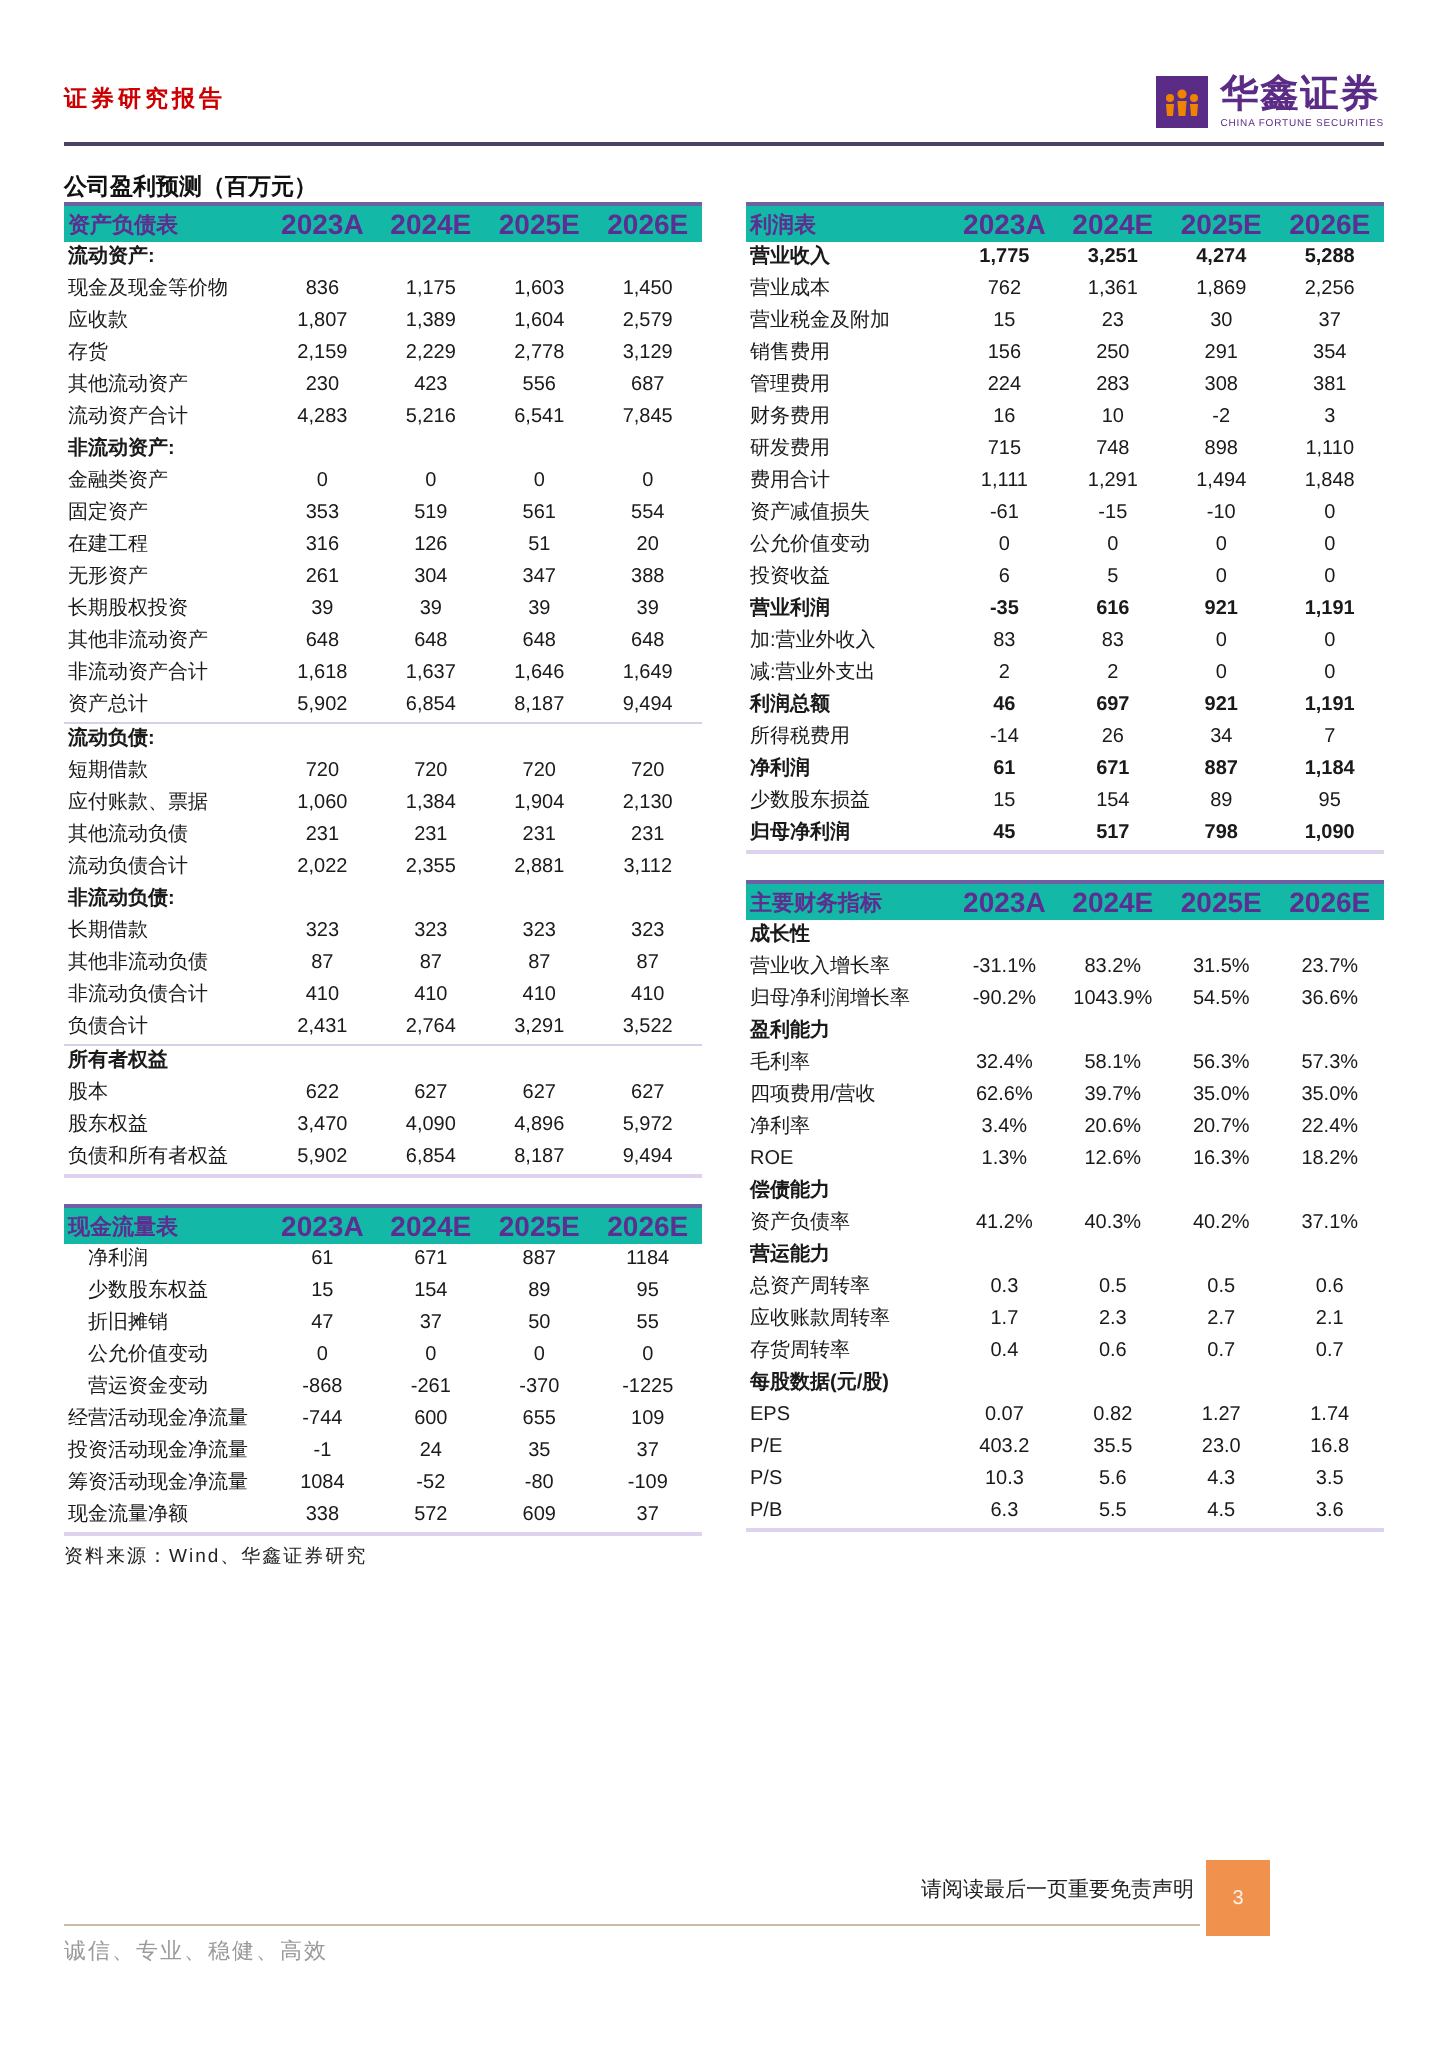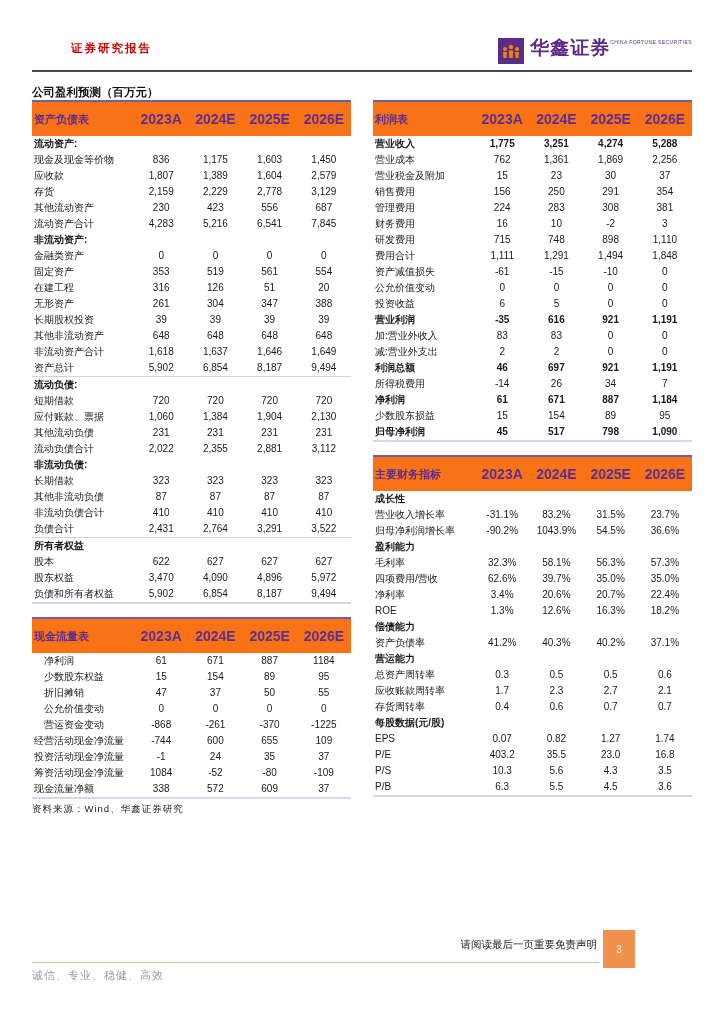--- a/index.html
+++ b/index.html
@@ -2,41 +2,41 @@
 <html><head>
 <meta charset="utf-8">
 <style>
   * { margin:0; padding:0; box-sizing:border-box; }
   html,body { background:#fff; }
   body { font-family:"Liberation Sans","DejaVu Sans",sans-serif; color:#111; }
   .page { position:relative; width:724px; height:1024px; background:#fff; overflow:hidden; }
   .content { padding:0 32px; }
 
   
-  .hdr-row { display:flex; justify-content:space-between; align-items:flex-end; padding-top:38px;margin-left:39px; }
+  .hdr-row { display:flex; justify-content:space-between; align-items:flex-end; padding-top:38px; }
   .report-label { color:#cc0000; font-weight:bold; font-size:11.5px; letter-spacing:2px; padding-bottom:8px; }
   .brand { display:flex; align-items:flex-start; gap:6px; }
   .brand-logo { width:26px; height:26px; background:#5b2c86; display:flex; align-items:center; justify-content:center; }
-  .brand-txt { display:flex; flex-direction:row; }
+  .brand-txt { display:flex; flex-direction:column; }
   .brand-name { color:#5b2c86; font-size:19px; font-weight:bold; letter-spacing:1px; line-height:20px; }
   .brand-sub { color:#5b2c86; font-size:5px; letter-spacing:0.4px; margin-top:1px; }
   .hdr-rule { height:2px; background:#4d4361; margin-top:6px; }
 
   
   .page-title { margin-top:13px; margin-bottom:0; font-size:11.5px; font-weight:bold; color:#111; }
 
   
   .grid { display:flex; gap:22px; }
   .col { flex:1; min-width:0; }
   .tbl-gap { margin-top:13px; }
 
   table.fin { width:100%; border-collapse:collapse; table-layout:fixed; border-bottom:2px solid #ddd3ee; }
   table.fin col.c-label { width:32%; }
   table.fin col.c-val { width:17%; }
-  table.fin thead th { background:#f97316; border-top:2px solid #6f5fa5; height:35px; vertical-align:middle; }
+  table.fin thead th { background:#14b8a6; border-top:2px solid #6f5fa5; height:19px; vertical-align:middle; }
   th.t-title { text-align:left; color:#5d2e91; font-size:11px; font-weight:bold; padding-left:2px; }
   th.t-year { text-align:center; color:#5d2e91; font-size:14px; font-weight:bold; }
   table.fin td { height:16px; font-size:10px; line-height:16px; vertical-align:middle; white-space:nowrap; overflow:hidden; }
   td.r-label { text-align:left; padding-left:2px; color:#1a1a1a; }
   td.r-val { text-align:center; color:#1a1a1a; }
   tr.sec td { font-weight:bold; }
   tr.bold td { font-weight:bold;margin-top:13px; }
   tr.sep td { border-bottom:1px solid #d9cfe9; }
   td.ind { padding-left:12px; }
 
@@ -593,21 +593,21 @@
                 </tr>
                 <tr class="sec">
                   <td class="r-label">盈利能力</td>
                   <td class="r-val"></td>
                   <td class="r-val"></td>
                   <td class="r-val"></td>
                   <td class="r-val"></td>
                 </tr>
                 <tr>
                   <td class="r-label">毛利率</td>
-                  <td class="r-val">32.3%</td>
+                  <td class="r-val">32.4%</td>
                   <td class="r-val">58.1%</td>
                   <td class="r-val">56.3%</td>
                   <td class="r-val">57.3%</td>
                 </tr>
                 <tr>
                   <td class="r-label">四项费用/营收</td>
                   <td class="r-val">62.6%</td>
                   <td class="r-val">39.7%</td>
                   <td class="r-val">35.0%</td>
                   <td class="r-val">35.0%</td>

